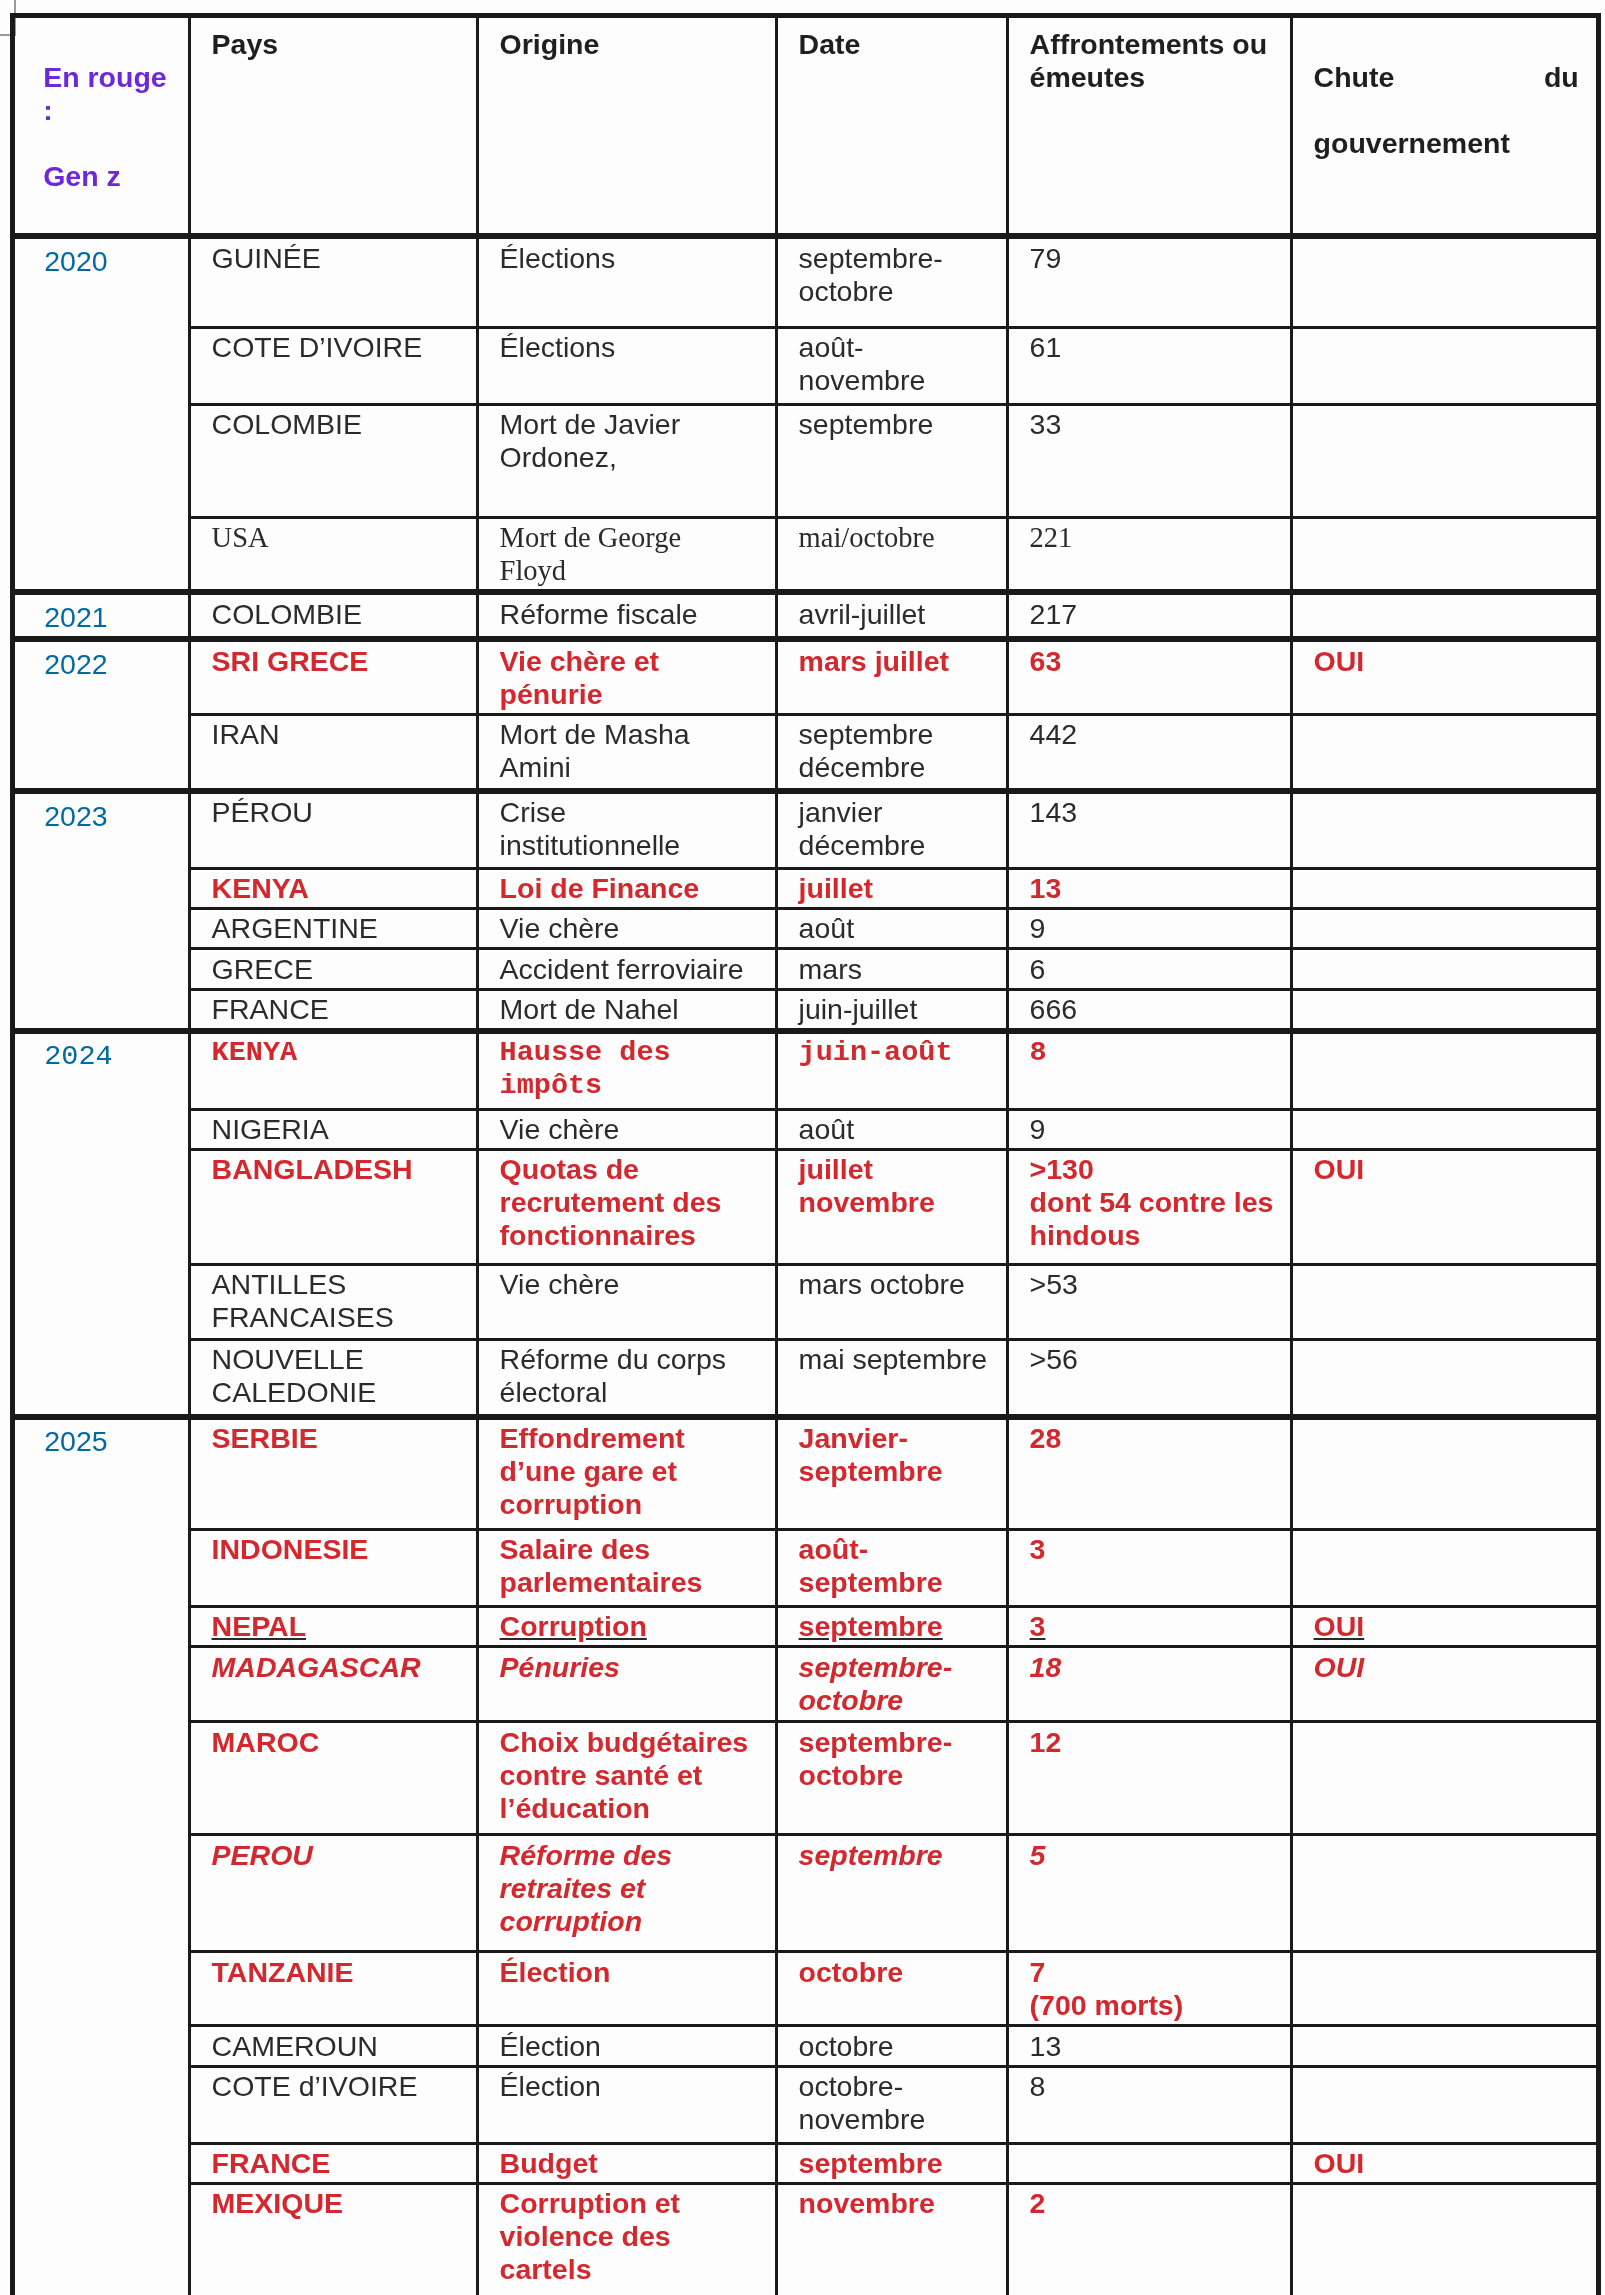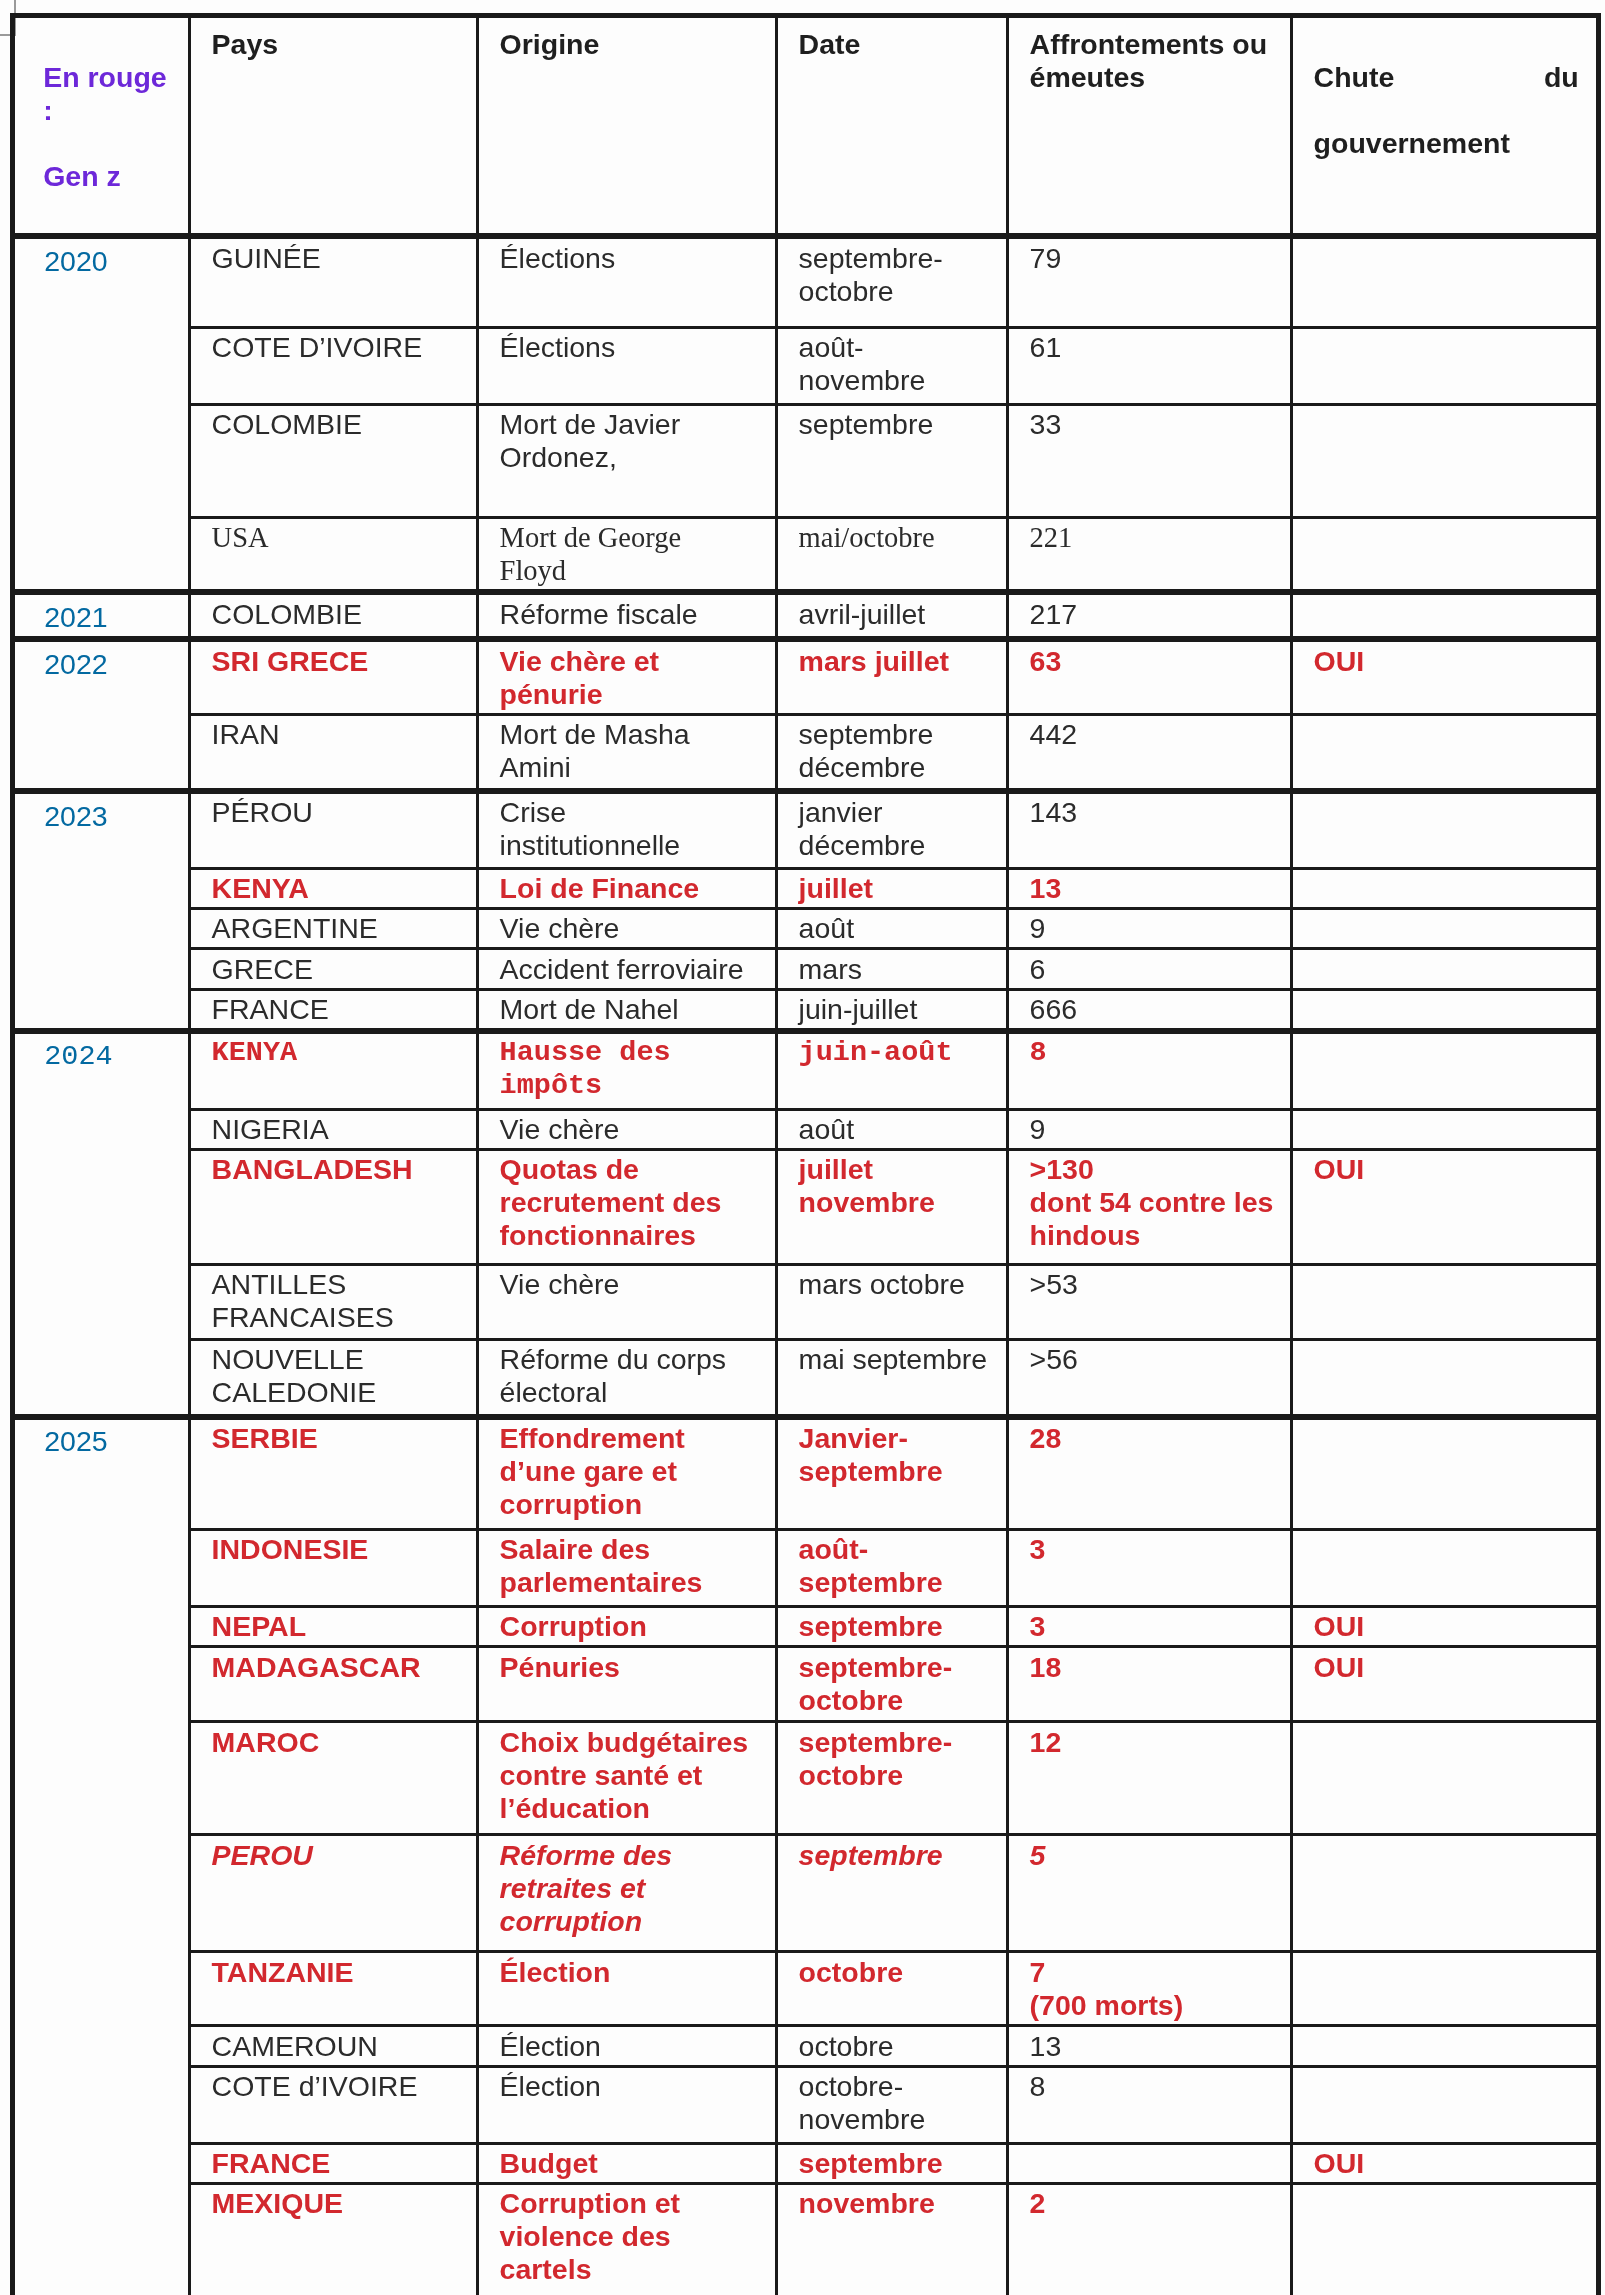--- a/index.html
+++ b/index.html
@@ -265,28 +265,28 @@
         </tr>
         <tr style="height: 77px;">
           <td class="red">INDONESIE</td>
           <td class="red">Salaire des
 parlementaires</td>
           <td class="red">août-
 septembre</td>
           <td class="red">3</td>
           <td class="red"></td>
         </tr>
-        <tr style="height: 38px;">
+        <tr style="height: 38px; text-decoration: underline;">
           <td class="red">NEPAL</td>
           <td class="red">Corruption</td>
           <td class="red">septembre</td>
           <td class="red">3</td>
           <td class="red">OUI</td>
         </tr>
-        <tr style="height: 75px;">
+        <tr style="height: 75px; font-style: italic;">
           <td class="red">MADAGASCAR</td>
           <td class="red">Pénuries</td>
           <td class="red">septembre-
 octobre</td>
           <td class="red">18</td>
           <td class="red">OUI</td>
         </tr>
         <tr style="height: 113px;">
           <td class="red">MAROC</td>
           <td class="red">Choix budgétaires

